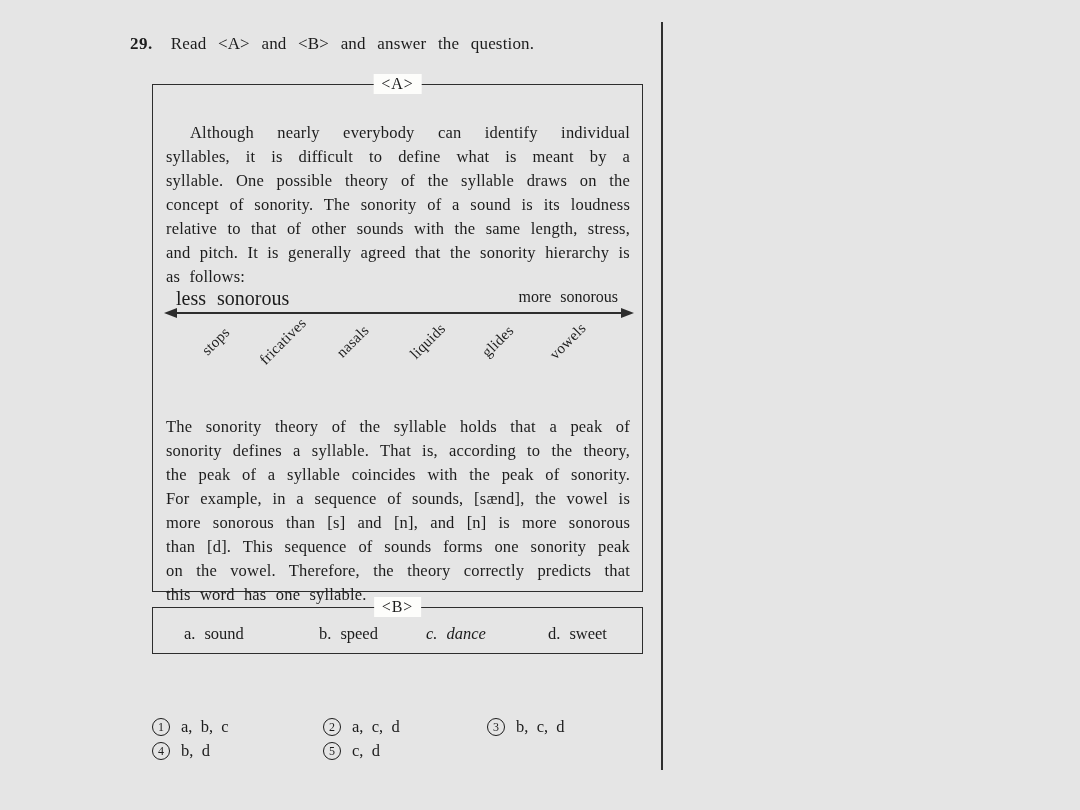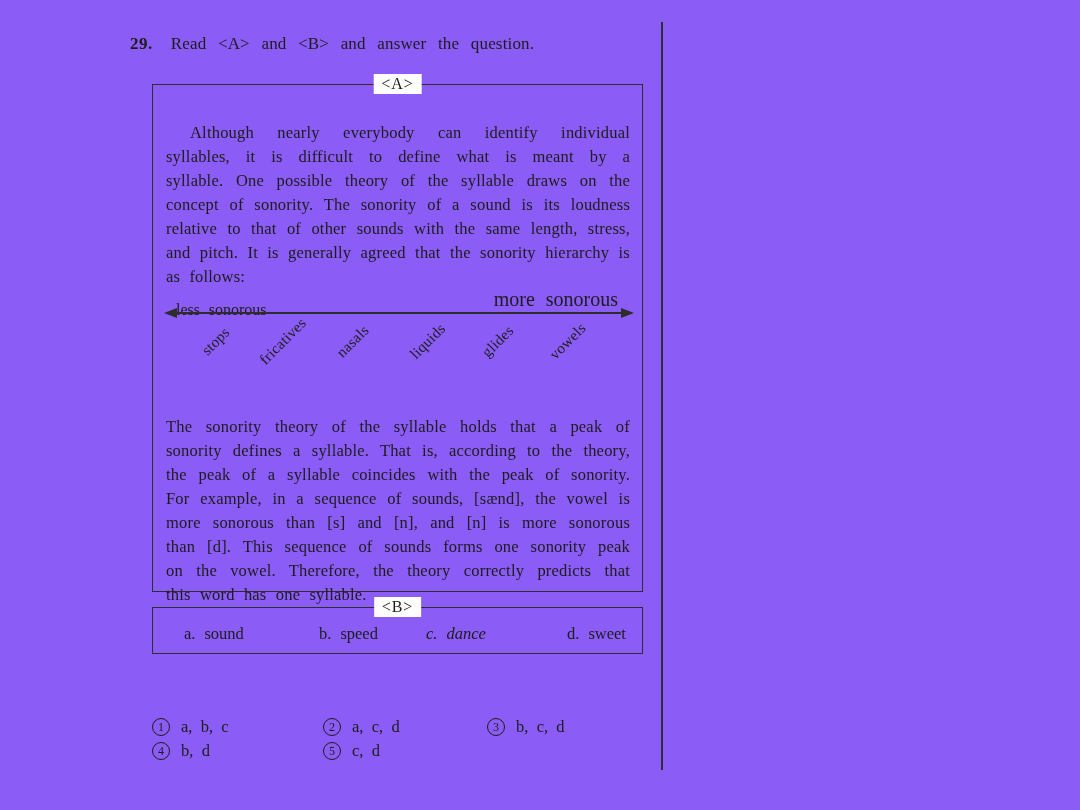--- a/index.html
+++ b/index.html
@@ -1,20 +1,20 @@
 <!DOCTYPE html>
 <html><head>
 <meta charset="utf-8">
 <style>
   html, body { margin: 0; padding: 0; }
   .canvas {
     position: relative;
     width: 1080px;
     height: 810px;
-    background: #8b5cf6;
+    background: #e5e5e5;
     font-family: "Liberation Serif", "DejaVu Serif", serif;
     color: #1c1c1c;
     overflow: hidden;
   }
 
   
   .prompt-row {
     position: absolute;
     left: 130px;
     top: 34px;
@@ -56,26 +56,26 @@
     text-align: justify;
     word-spacing: 0.30em;
     letter-spacing: 0.012em;
     margin-top: 26px;
   }
   .para-1 { top: 10px; text-indent: 24px; }
   .para-2 { top: 304px; }
 
   
   .scale-label-left {
-    position: absolute; top: 216px; left: 23px;
-    font-size: 16px; word-spacing: 0.3em;
+    position: absolute; top: 202px; left: 23px;
+    font-size: 20px; word-spacing: 0.3em;
   }
   .scale-label-right {
     position: absolute; top: 203px; right: 24px;
-    font-size: 20px; word-spacing: 0.3em;
+    font-size: 16px; word-spacing: 0.3em;
   }
   .arrow-line {
     position: absolute;
     top: 227px; left: 14px; right: 11px;
     height: 2px;
     background: #2d2d2d;
   }
   .arrow-line::before {
     content: "";
     position: absolute;
@@ -114,21 +114,21 @@
   .b-item {
     position: absolute;
     top: 16px;
     font-size: 16.5px;
     white-space: nowrap;
   }
   .b-item .word { margin-left: 9px; }
   .b-item-1 { left: 31px; }
   .b-item-2 { left: 166px; }
   .b-item-3 { left: 273px; font-style: italic; }
-  .b-item-4 { left: 414px; }
+  .b-item-4 { left: 395px; }
 
   
   .question {
     position: absolute;
     left: 152px;
     top: 660px;
     width: 497px;
     font-size: 16.5px;
     line-height: 24px;
     text-align: justify;

